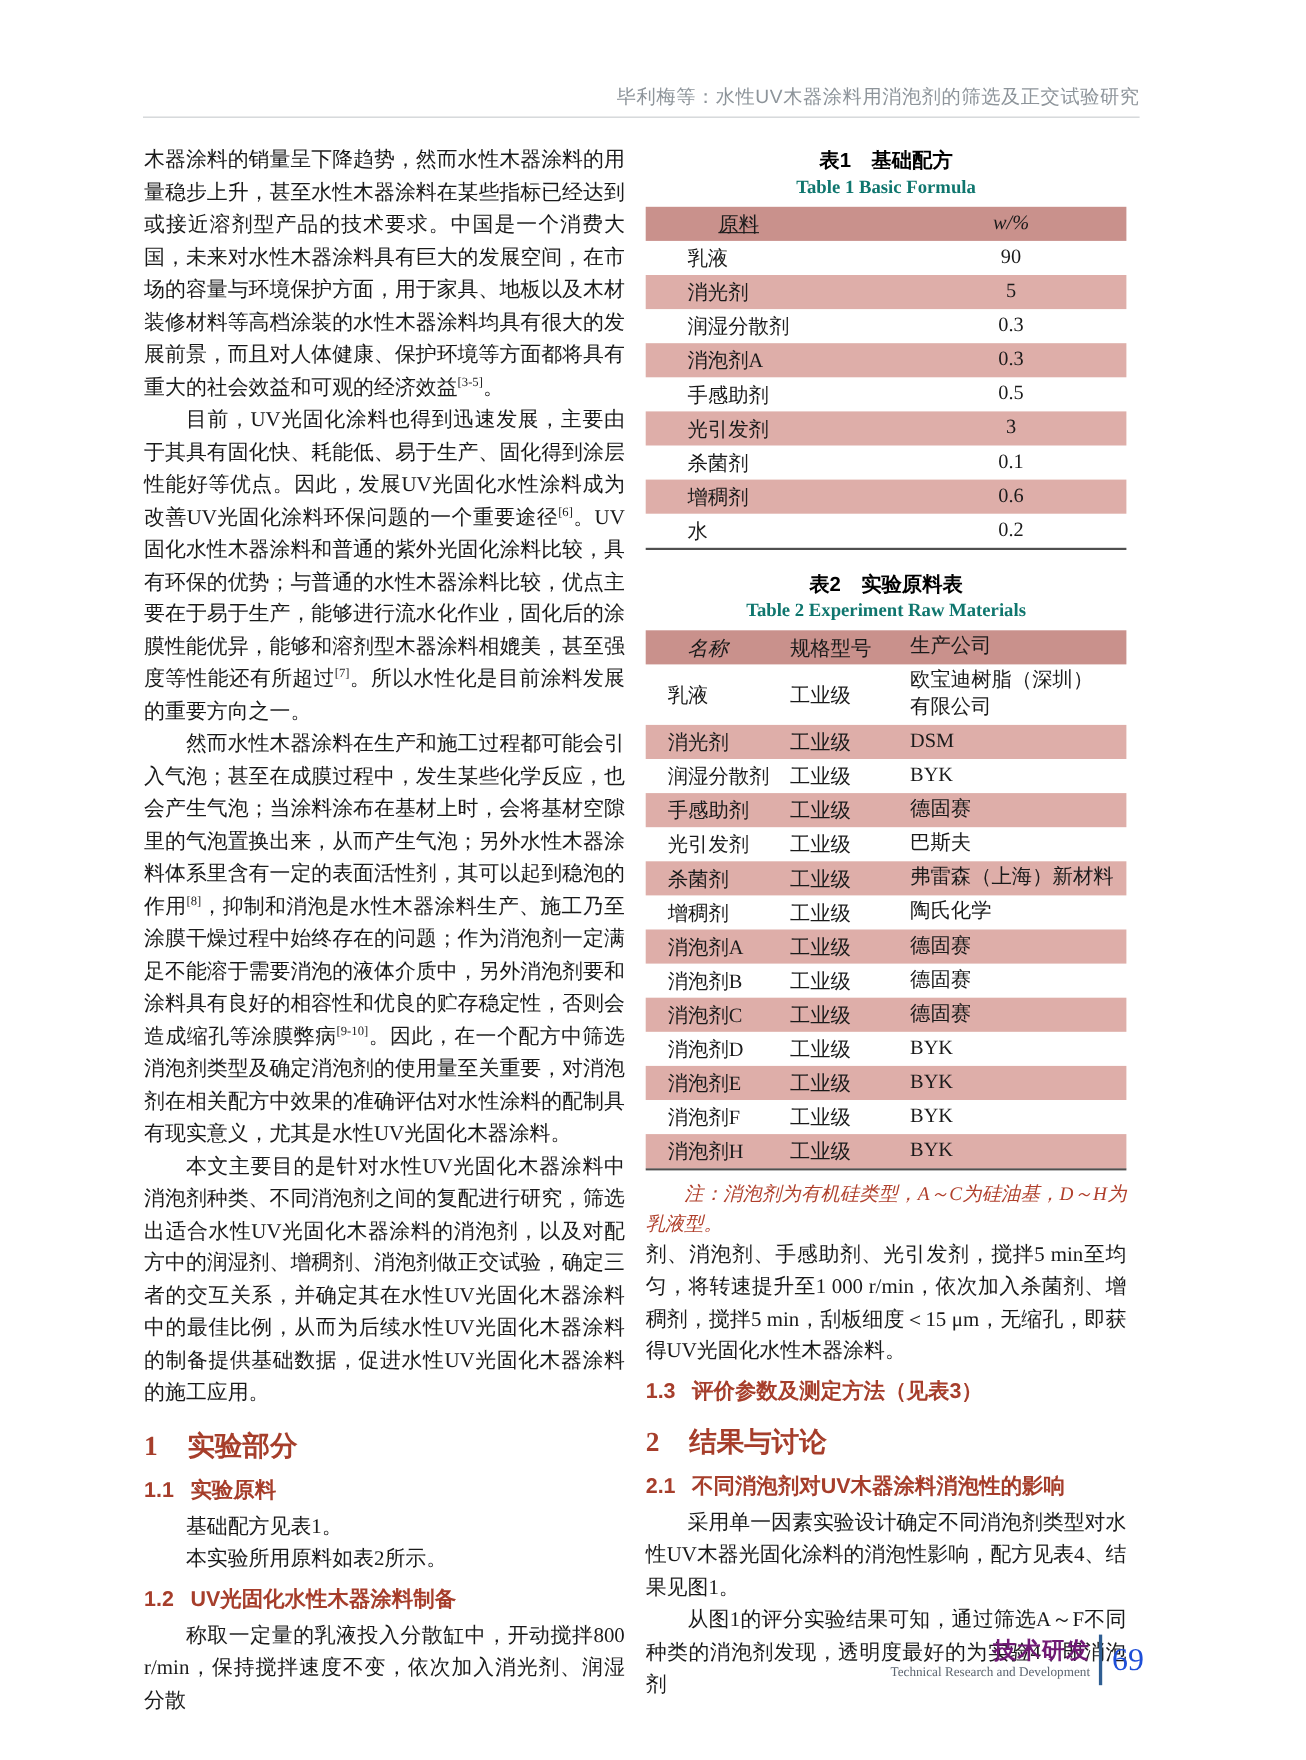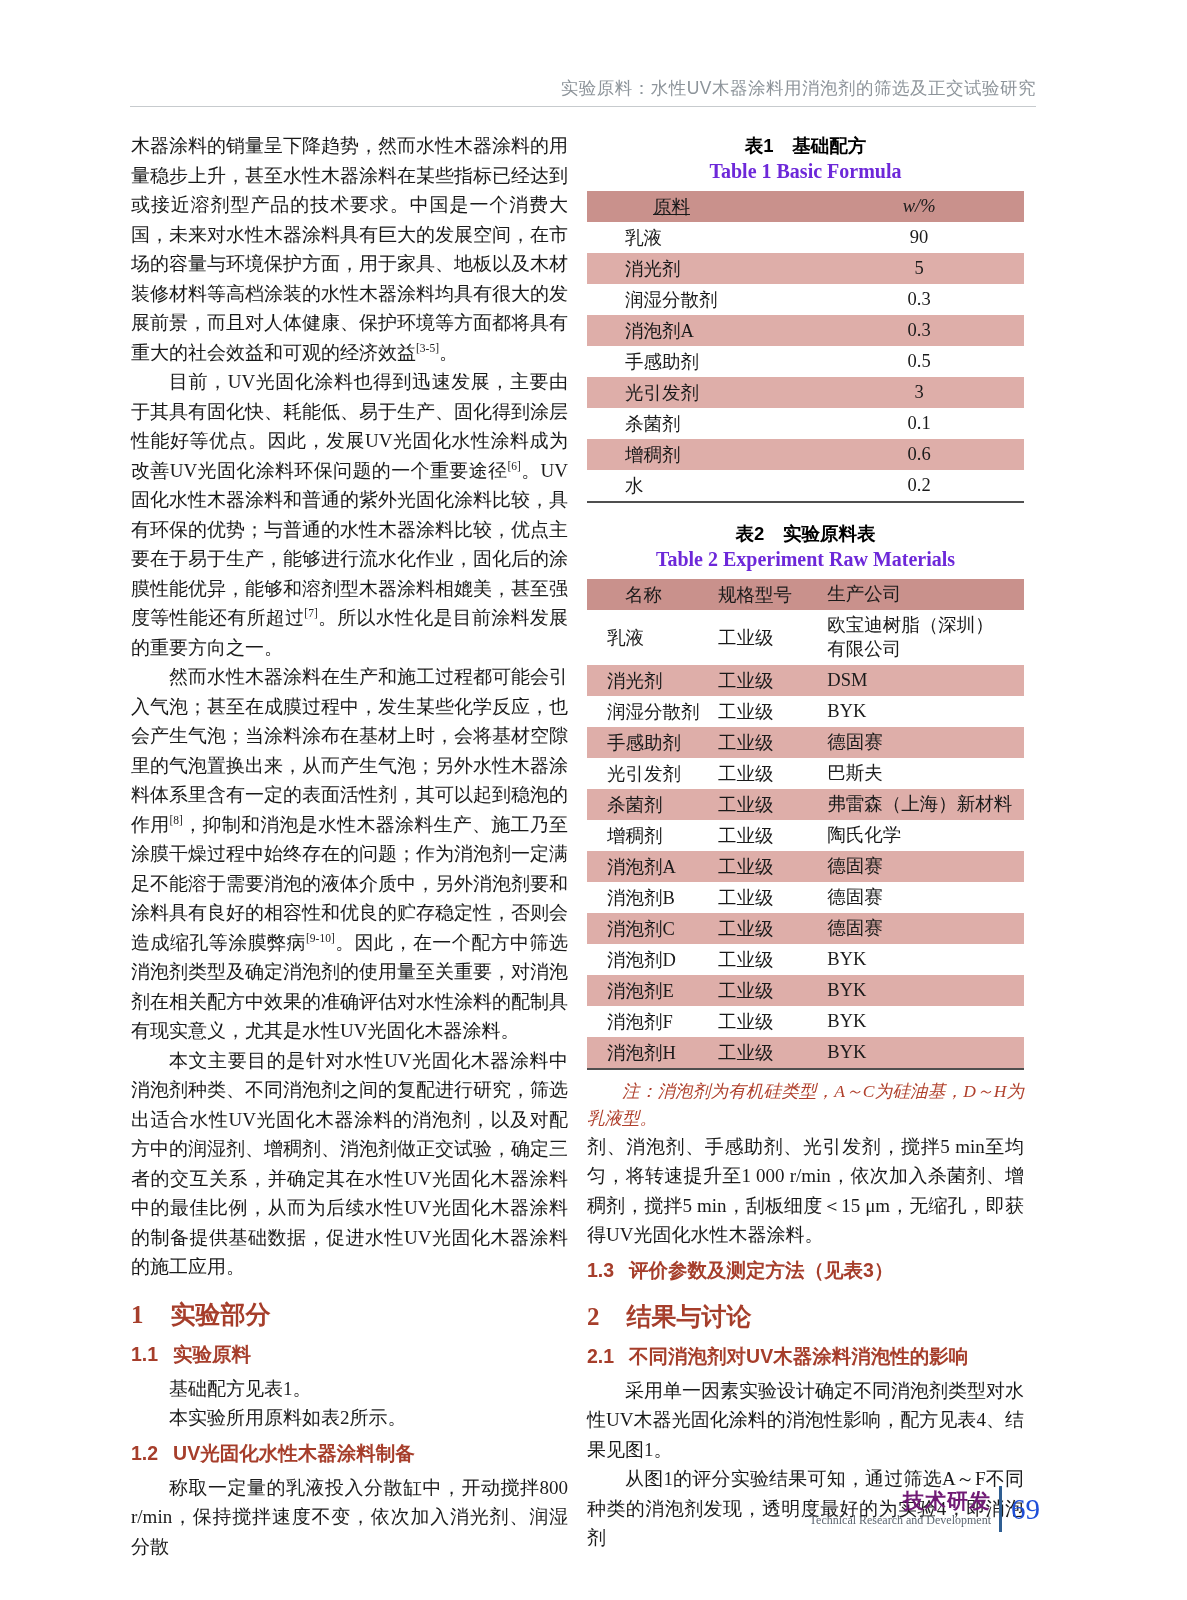--- a/index.html
+++ b/index.html
@@ -18,34 +18,34 @@
   
   .sh1{margin:16px 0 10px;font-family:Liberation Serif, serif;
        font-weight:bold;font-size:25px;color:#a63e2b;}
   .sh1 .num{margin-right:27px;}
   .sh2{margin:7px 0 6px;font-family:"Liberation Sans","DejaVu Sans",sans-serif;
        font-weight:bold;font-size:19.5px;color:#a63e2b;}
   .sh2 .num{margin-right:15px;}
   
   .cap-zh{margin:2px 0 0;text-align:center;font-family:"Liberation Sans","DejaVu Sans",sans-serif;
           font-weight:bold;font-size:18.5px;color:#000;}
-  .cap-en{margin:2px 0 8px;text-align:center;font-weight:bold;font-size:20px;color:#6d28d9;}
+  .cap-en{margin:2px 0 8px;text-align:center;font-weight:bold;font-size:17px;color:#0f766e;}
   
   .dtable{width:100%;border-bottom:2px solid #4f4f4f;margin-bottom:4px;}
   .trow{display:grid;align-items:center;min-height:31px;font-size:18.5px;}
   .thead{background:#c9918c;}
   .alt{background:#deaea9;}
   .t1 .trow{grid-template-columns:52% 48%;}
   .t1 .c0{padding-left:38px;}
   .t1 .thead .c0{padding-left:66px;text-decoration:underline;}
   .t1 .c1{text-align:center;}
   .t1 .thead .c1{font-style:italic;}
   .t2 .trow{grid-template-columns:30% 25% 45%;}
   .t2 .c0{padding-left:20px;}
-  .t2 .thead .c0{padding-left:38px;}
+  .t2 .thead .c0{padding-left:38px;font-style:italic;}
   .t2 .c1,.t2 .c2{}
   .t2 .c2{white-space:pre-line;line-height:1.32;padding:3px 0;}
   
   .tnote{margin:8px 0 0;font-style:italic;color:#b0402c;font-size:17.5px;line-height:27px;
          text-indent:2em;text-align:justify;}
   .gap-after-note{margin-top:34px;}
   
   .footer{position:absolute;top:1486px;right:147px;display:flex;align-items:center;}
   .f-text{text-align:right;}
   .f-zh{font-family:"Liberation Sans","DejaVu Sans",sans-serif;font-weight:bold;
@@ -53,21 +53,21 @@
   .f-en{font-size:12px;color:#5b6570;line-height:16px;}
   .f-bar{width:3px;height:46px;background:#2f5e92;margin:0 9px 0 8px;}
   .f-num{font-size:29px;color:#1d4ed8;}
   .mt18{margin-top:18px;}
 </style>
 </head>
 <body>
 
 <div class="page">
 
-  <div class="running-head">实验原料：水性UV木器涂料用消泡剂的筛选及正交试验研究</div>
+  <div class="running-head">毕利梅等：水性UV木器涂料用消泡剂的筛选及正交试验研究</div>
   <div class="head-rule"></div>
 
   <div class="content">
 
     <div class="col">
       <p class="body"><span>木器涂料的销量呈下降趋势，然而水性木器涂料的用量稳步上升，甚至水性木器涂料在某些指标已经达到或接近溶剂型产品的技术要求。中国是一个消费大国，未来对水性木器涂料具有巨大的发展空间，在市场的容量与环境保护方面，用于家具、地板以及木材装修材料等高档涂装的水性木器涂料均具有很大的发展前景，而且对人体健康、保护环境等方面都将具有重大的社会效益和可观的经济效益</span><sup class="ref">[3-5]</sup><span>。</span></p>
       <p class="body ind"><span>目前，UV光固化涂料也得到迅速发展，主要由于其具有固化快、耗能低、易于生产、固化得到涂层性能好等优点。因此，发展UV光固化水性涂料成为改善UV光固化涂料环保问题的一个重要途径</span><sup class="ref">[6]</sup><span>。UV固化水性木器涂料和普通的紫外光固化涂料比较，具有环保的优势；与普通的水性木器涂料比较，优点主要在于易于生产，能够进行流水化作业，固化后的涂膜性能优异，能够和溶剂型木器涂料相媲美，甚至强度等性能还有所超过</span><sup class="ref">[7]</sup><span>。所以水性化是目前涂料发展的重要方向之一。</span></p>
       <p class="body ind"><span>然而水性木器涂料在生产和施工过程都可能会引入气泡；甚至在成膜过程中，发生某些化学反应，也会产生气泡；当涂料涂布在基材上时，会将基材空隙里的气泡置换出来，从而产生气泡；另外水性木器涂料体系里含有一定的表面活性剂，其可以起到稳泡的作用</span><sup class="ref">[8]</sup><span>，抑制和消泡是水性木器涂料生产、施工乃至涂膜干燥过程中始终存在的问题；作为消泡剂一定满足不能溶于需要消泡的液体介质中，另外消泡剂要和涂料具有良好的相容性和优良的贮存稳定性，否则会造成缩孔等涂膜弊病</span><sup class="ref">[9-10]</sup><span>。因此，在一个配方中筛选消泡剂类型及确定消泡剂的使用量至关重要，对消泡剂在相关配方中效果的准确评估对水性涂料的配制具有现实意义，尤其是水性UV光固化木器涂料。</span></p>
       <p class="body ind">本文主要目的是针对水性UV光固化木器涂料中消泡剂种类、不同消泡剂之间的复配进行研究，筛选出适合水性UV光固化木器涂料的消泡剂，以及对配方中的润湿剂、增稠剂、消泡剂做正交试验，确定三者的交互关系，并确定其在水性UV光固化木器涂料中的最佳比例，从而为后续水性UV光固化木器涂料的制备提供基础数据，促进水性UV光固化木器涂料的施工应用。</p>
 

